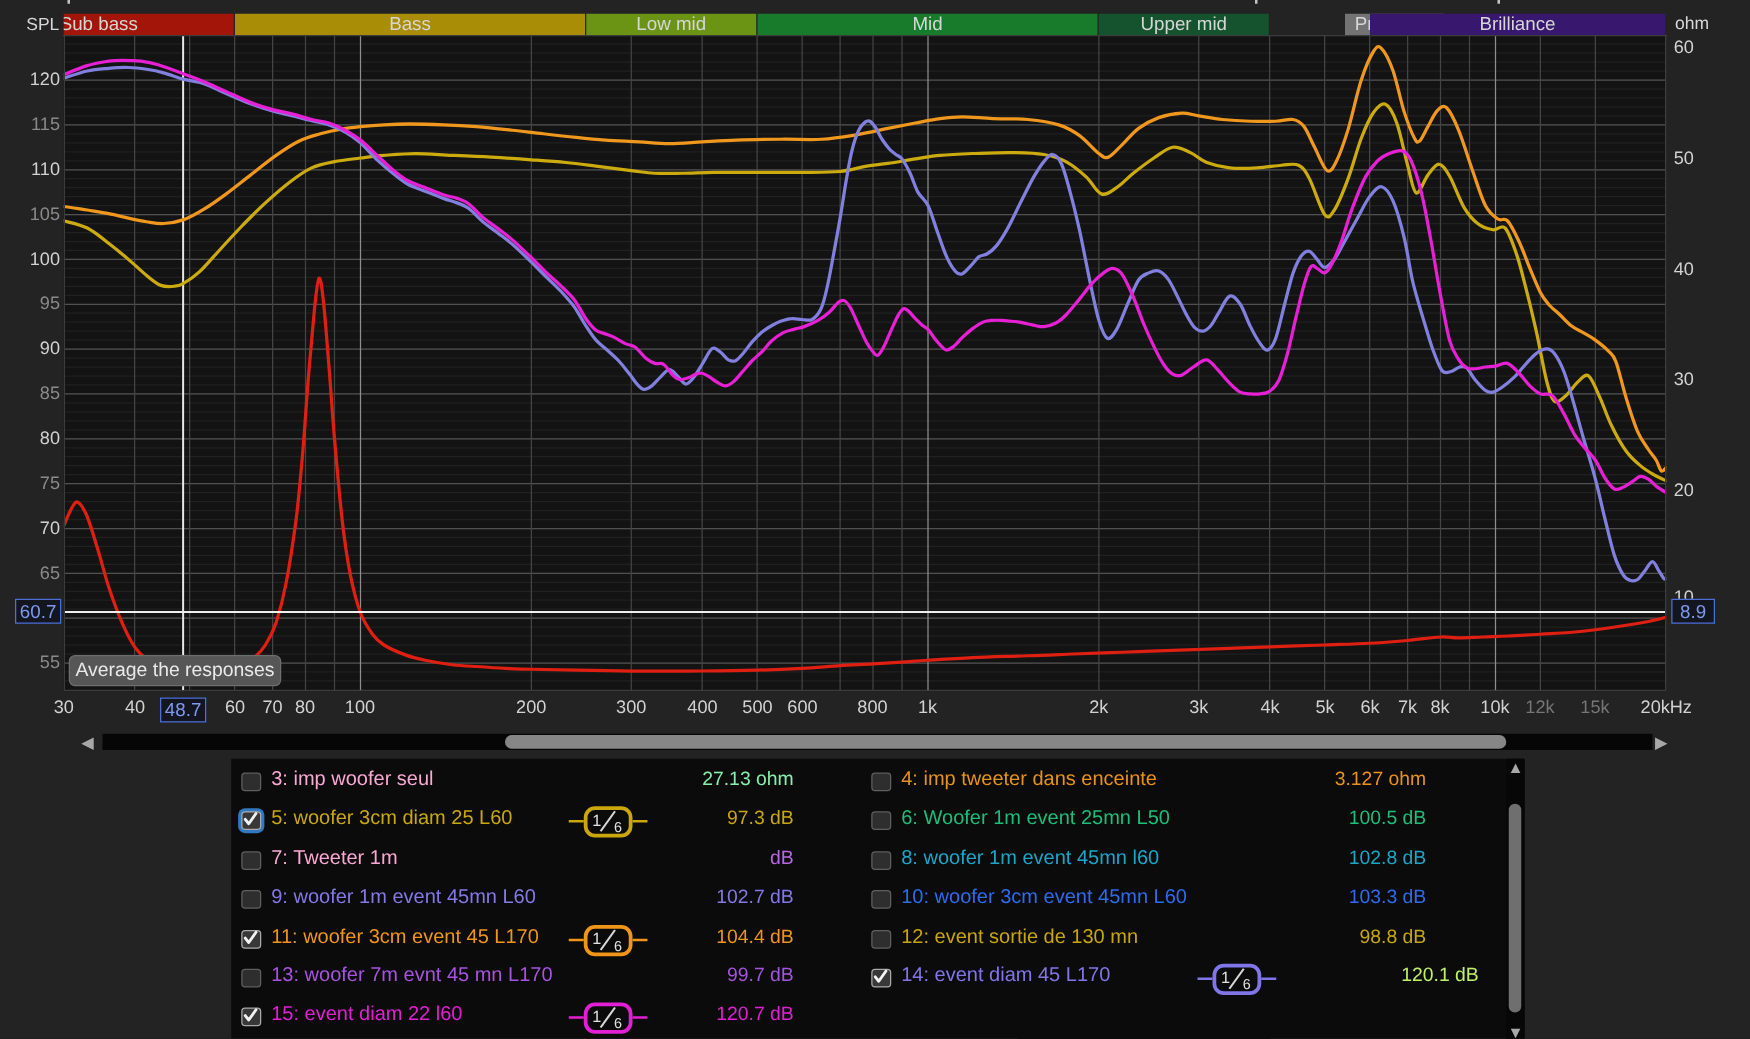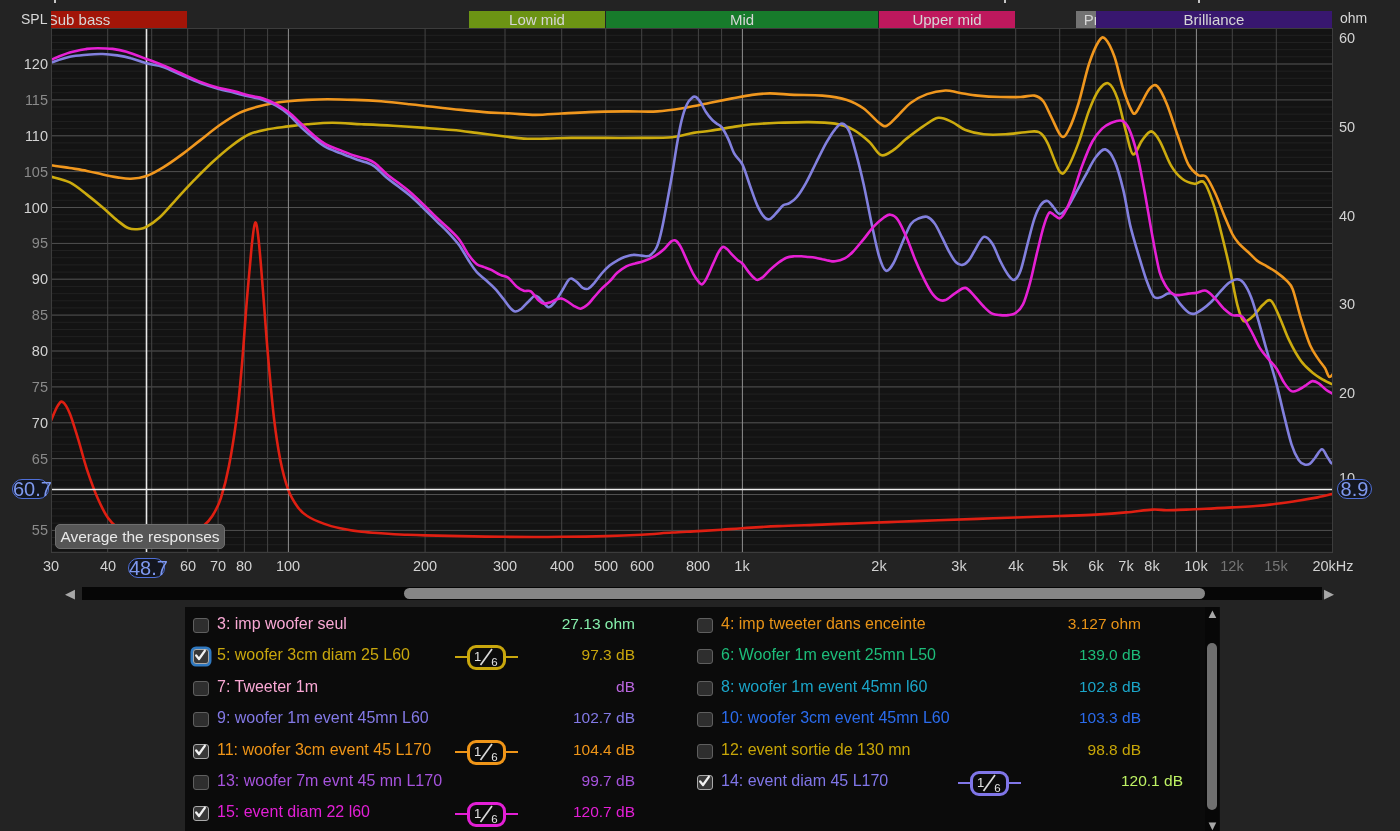--- a/index.html
+++ b/index.html
@@ -8,21 +8,21 @@
 .band { position:absolute; top:11px; height:17px; text-align:center;
   font-size:15px; color:#d6d6d6; line-height:17px; }
 #bandline { position:absolute; left:51px; top:28px; width:1282px; height:1px; background:#b9b9b9; }
 .axl { position:absolute; left:0; width:48px; text-align:right; font-size:14.5px; }
 .axl.bright { color:#d2d2d2; }
 .axl.dim { color:#8a8a8a; }
 .axr { position:absolute; left:1339px; width:40px; font-size:14.5px; color:#d2d2d2; }
 .xlab { position:absolute; top:558px; width:60px; text-align:center; font-size:14.5px; color:#d2d2d2; }
 .xlab.dim2 { color:#767676; }
 .cbox { position:absolute; height:20px; background:#13161f; border:1px solid #4f6fd8;
-  border-radius:10px; color:#7e98ee; font-size:20px; text-align:center; line-height:19px; }
+  border-radius:0; color:#7e98ee; font-size:15px; text-align:center; line-height:19px; }
 #spl { position:absolute; left:21px; top:11px; font-size:14px; color:#d8d8d8; }
 #ohm { position:absolute; left:1340px; top:10px; font-size:14px; color:#d8d8d8; }
 #tooltip { position:absolute; left:55px; top:524px; width:170px; height:25px; background:#565656; border:1px solid #6e6e6e;
   border-radius:5px; color:#e9e9e9; font-size:15.5px; line-height:24px; text-align:center; }
 #hsb-track { position:absolute; left:82px; top:587px; width:1240px; height:13px; background:#060606; }
 #hsb-thumb { position:absolute; left:404px; top:588px; width:801px; height:11px; background:#868686; border-radius:6px; }
 .arr { position:absolute; color:#a8a8a8; font-size:13px; }
 #legend { position:absolute; left:185px; top:607px; width:1035px; height:224px; background:#0b0b0b; }
 .cbx { position:absolute; width:16px; height:15px; border-radius:3px; background:#2e2e2e;
   border:1.5px solid #5f5f5f; }
@@ -41,23 +41,24 @@
 <body>
 <div id="wrap">
 <div class="tick" style="left:54px"></div>
 <div class="tick" style="left:1004px"></div>
 <div class="tick" style="left:1198px"></div>
 <div id="spl">SPL</div>
 <div id="ohm">ohm</div>
 <div class="band" style="left:51px;width:136px;background:#a21508;overflow:hidden">
       <span style="position:absolute;left:28px;transform:translateX(-50%);white-space:nowrap">Sub bass</span>
     </div>
+<div class="band" style="left:188px;width:280px;background:#a98d07">Bass</div>
 <div class="band" style="left:469px;width:136px;background:#6c9414">Low mid</div>
 <div class="band" style="left:606px;width:272px;background:#177b2b">Mid</div>
-<div class="band" style="left:879px;width:136px;background:#be185d">Upper mid</div>
+<div class="band" style="left:879px;width:136px;background:#14532d">Upper mid</div>
 <div class="band" style="left:1076px;width:79px;background:#737373">Presence</div>
 <div class="band" style="left:1096px;width:236px;background:#38176f">Brilliance</div>
 <div id="bandline"></div>
 <svg width="1282" height="525" viewBox="0 0 1282 525" style="position:absolute;left:51px;top:28px">
 <rect x="0" y="0" width="1282" height="525" fill="#131313"></rect>
 <path d="M0 523.9H1282 M0 516.7H1282 M0 509.5H1282 M0 502.4H1282 M0 495.2H1282 M0 488.0H1282 M0 480.8H1282 M0 473.7H1282 M0 466.5H1282 M0 459.3H1282 M0 452.1H1282 M0 445.0H1282 M0 437.8H1282 M0 430.6H1282 M0 423.4H1282 M0 416.3H1282 M0 409.1H1282 M0 401.9H1282 M0 394.8H1282 M0 387.6H1282 M0 380.4H1282 M0 373.2H1282 M0 366.1H1282 M0 358.9H1282 M0 351.7H1282 M0 344.5H1282 M0 337.3H1282 M0 330.2H1282 M0 323.0H1282 M0 315.8H1282 M0 308.6H1282 M0 301.5H1282 M0 294.3H1282 M0 287.1H1282 M0 279.9H1282 M0 272.8H1282 M0 265.6H1282 M0 258.4H1282 M0 251.2H1282 M0 244.1H1282 M0 236.9H1282 M0 229.7H1282 M0 222.5H1282 M0 215.4H1282 M0 208.2H1282 M0 201.0H1282 M0 193.8H1282 M0 186.7H1282 M0 179.5H1282 M0 172.3H1282 M0 165.2H1282 M0 158.0H1282 M0 150.8H1282 M0 143.6H1282 M0 136.4H1282 M0 129.3H1282 M0 122.1H1282 M0 114.9H1282 M0 107.8H1282 M0 100.6H1282 M0 93.4H1282 M0 86.2H1282 M0 79.0H1282 M0 71.9H1282 M0 64.7H1282 M0 57.5H1282 M0 50.3H1282 M0 43.2H1282 M0 36.0H1282 M0 28.8H1282 M0 21.6H1282 M0 14.5H1282 M0 7.3H1282 M0 0.1H1282" stroke="#212121" stroke-width="1" fill="none"></path>
 <path d="M0 502.4H1282 M0 466.5H1282 M0 430.6H1282 M0 394.8H1282 M0 358.9H1282 M0 323.0H1282 M0 287.1H1282 M0 251.2H1282 M0 215.4H1282 M0 179.5H1282 M0 143.6H1282 M0 107.8H1282 M0 71.9H1282 M0 36.0H1282" stroke="#505050" stroke-width="1" fill="none"></path>
 <path d="M56.7 0V525 M100.7 0V525 M136.7 0V525 M167.1 0V525 M193.4 0V525 M216.6 0V525 M374.1 0V525 M454.0 0V525 M510.7 0V525 M554.7 0V525 M590.7 0V525 M621.1 0V525 M647.4 0V525 M670.6 0V525 M828.1 0V525 M908.0 0V525 M964.7 0V525 M1008.7 0V525 M1044.7 0V525 M1075.1 0V525 M1101.4 0V525 M1124.6 0V525 M1181.3 0V525 M1225.3 0V525 M1282.1 0V525" stroke="#444444" stroke-width="1" fill="none"></path>
 <path d="M237.4 0V525 M691.4 0V525 M1145.4 0V525" stroke="#8e8e8e" stroke-width="1" fill="none"></path>
 <line x1="95.5" y1="0" x2="95.5" y2="525" stroke="#e8e8e8" stroke-width="1.6"></line>
@@ -185,21 +186,21 @@
         </svg>
       </span>
       <span class="fline"></span>
     </div>
 <div class="lval" style="left:515px;top:803px;color:#e31fd6">120.7 dB</div>
 <div class="cbx" style="left:697px;top:618px;"></div>
 <div class="ltxt" style="left:721px;top:615px;color:#e89317">4: imp tweeter dans enceinte</div>
 <div class="lval" style="left:1021px;top:615px;color:#e89317">3.127 ohm</div>
 <div class="cbx" style="left:697px;top:649px;"></div>
 <div class="ltxt" style="left:721px;top:646px;color:#1dbd7a">6: Woofer 1m event 25mn L50</div>
-<div class="lval" style="left:1021px;top:646px;color:#1dbd7a">139.0 dB</div>
+<div class="lval" style="left:1021px;top:646px;color:#1dbd7a">100.5 dB</div>
 <div class="cbx" style="left:697px;top:681px;"></div>
 <div class="ltxt" style="left:721px;top:678px;color:#1ba6c9">8: woofer 1m event 45mn l60</div>
 <div class="lval" style="left:1021px;top:678px;color:#1ba6c9">102.8 dB</div>
 <div class="cbx" style="left:697px;top:712px;"></div>
 <div class="ltxt" style="left:721px;top:709px;color:#2b6ced">10: woofer 3cm event 45mn L60</div>
 <div class="lval" style="left:1021px;top:709px;color:#2b6ced">103.3 dB</div>
 <div class="cbx" style="left:697px;top:744px;"></div>
 <div class="ltxt" style="left:721px;top:741px;color:#c7a608">12: event sortie de 130 mn</div>
 <div class="lval" style="left:1021px;top:741px;color:#c7a608">98.8 dB</div>
 <div class="cbx checked" style="left:697px;top:775px;">

